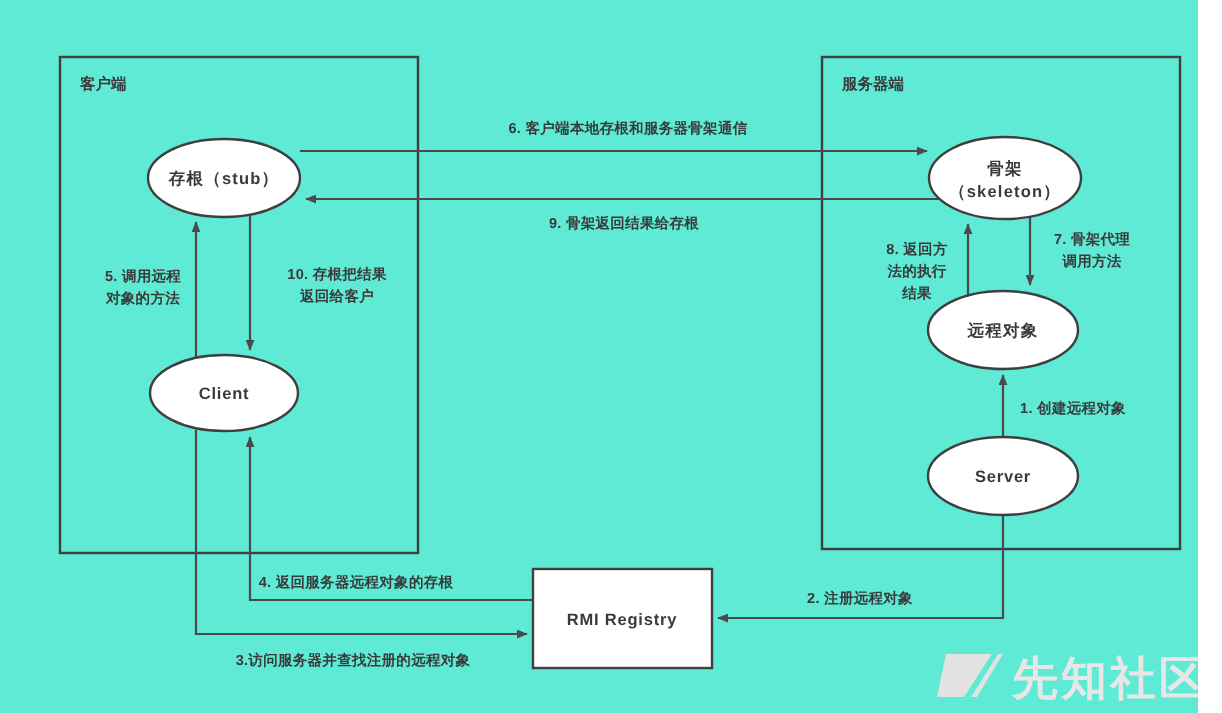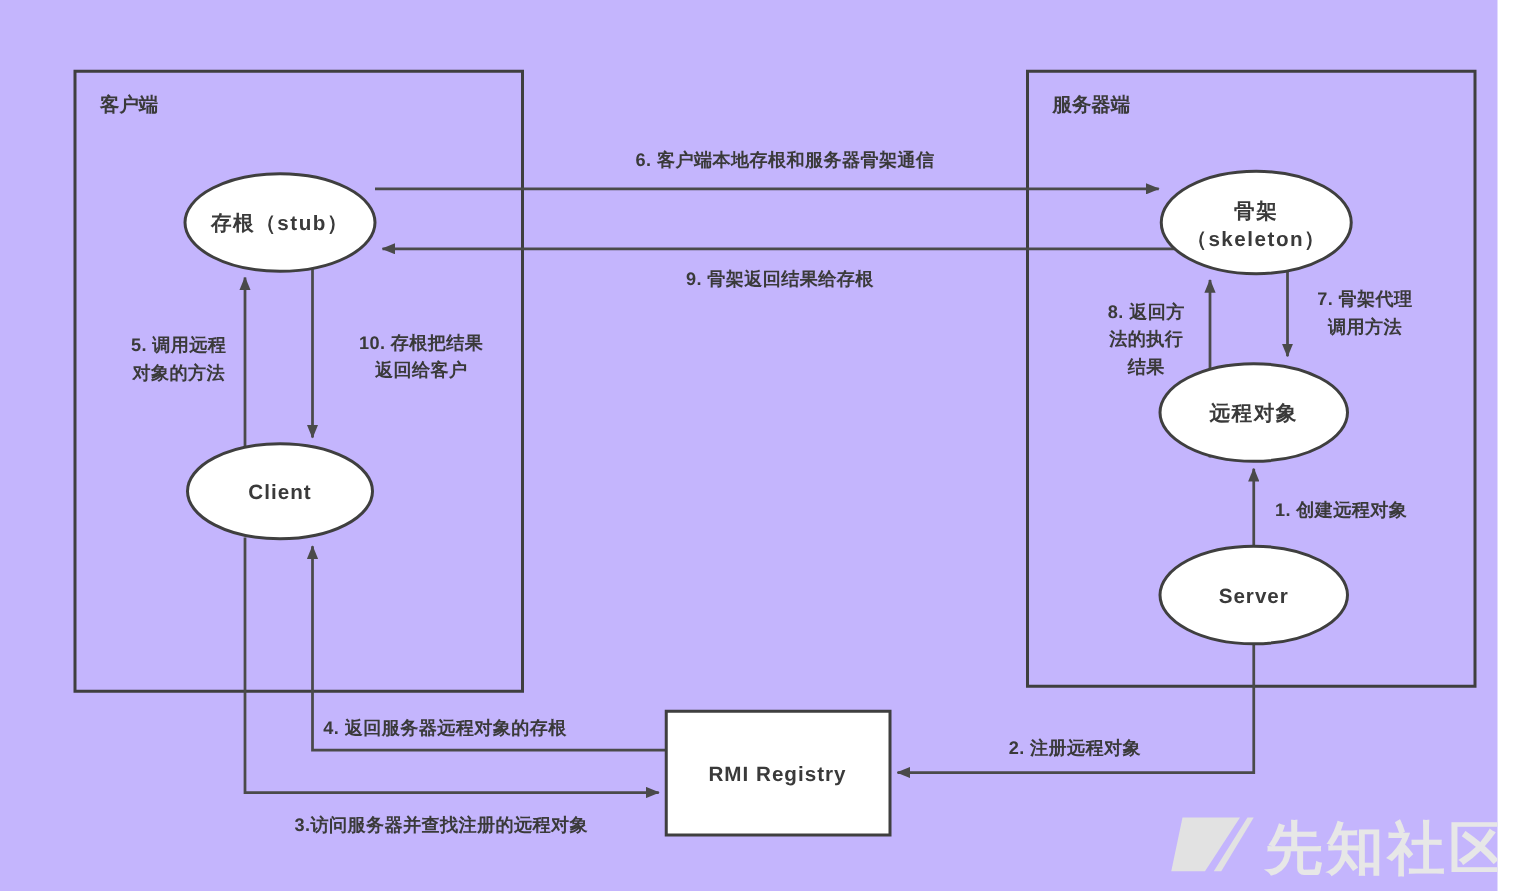--- a/index.html
+++ b/index.html
@@ -7,21 +7,21 @@
     padding: 0;
     background: #ffffff;
   }
   body {
     font-family: "Liberation Sans", "DejaVu Sans", sans-serif;
   }
   #stage {
     position: relative;
     width: 1198px;
     height: 713px;
-    background: #c4b5fd;
+    background: #5eead4;
     overflow: hidden;
   }
   #diagram-svg {
     position: absolute;
     left: 0;
     top: 0;
     width: 1222px;
     height: 713px;
   }
   .panel-rect {

